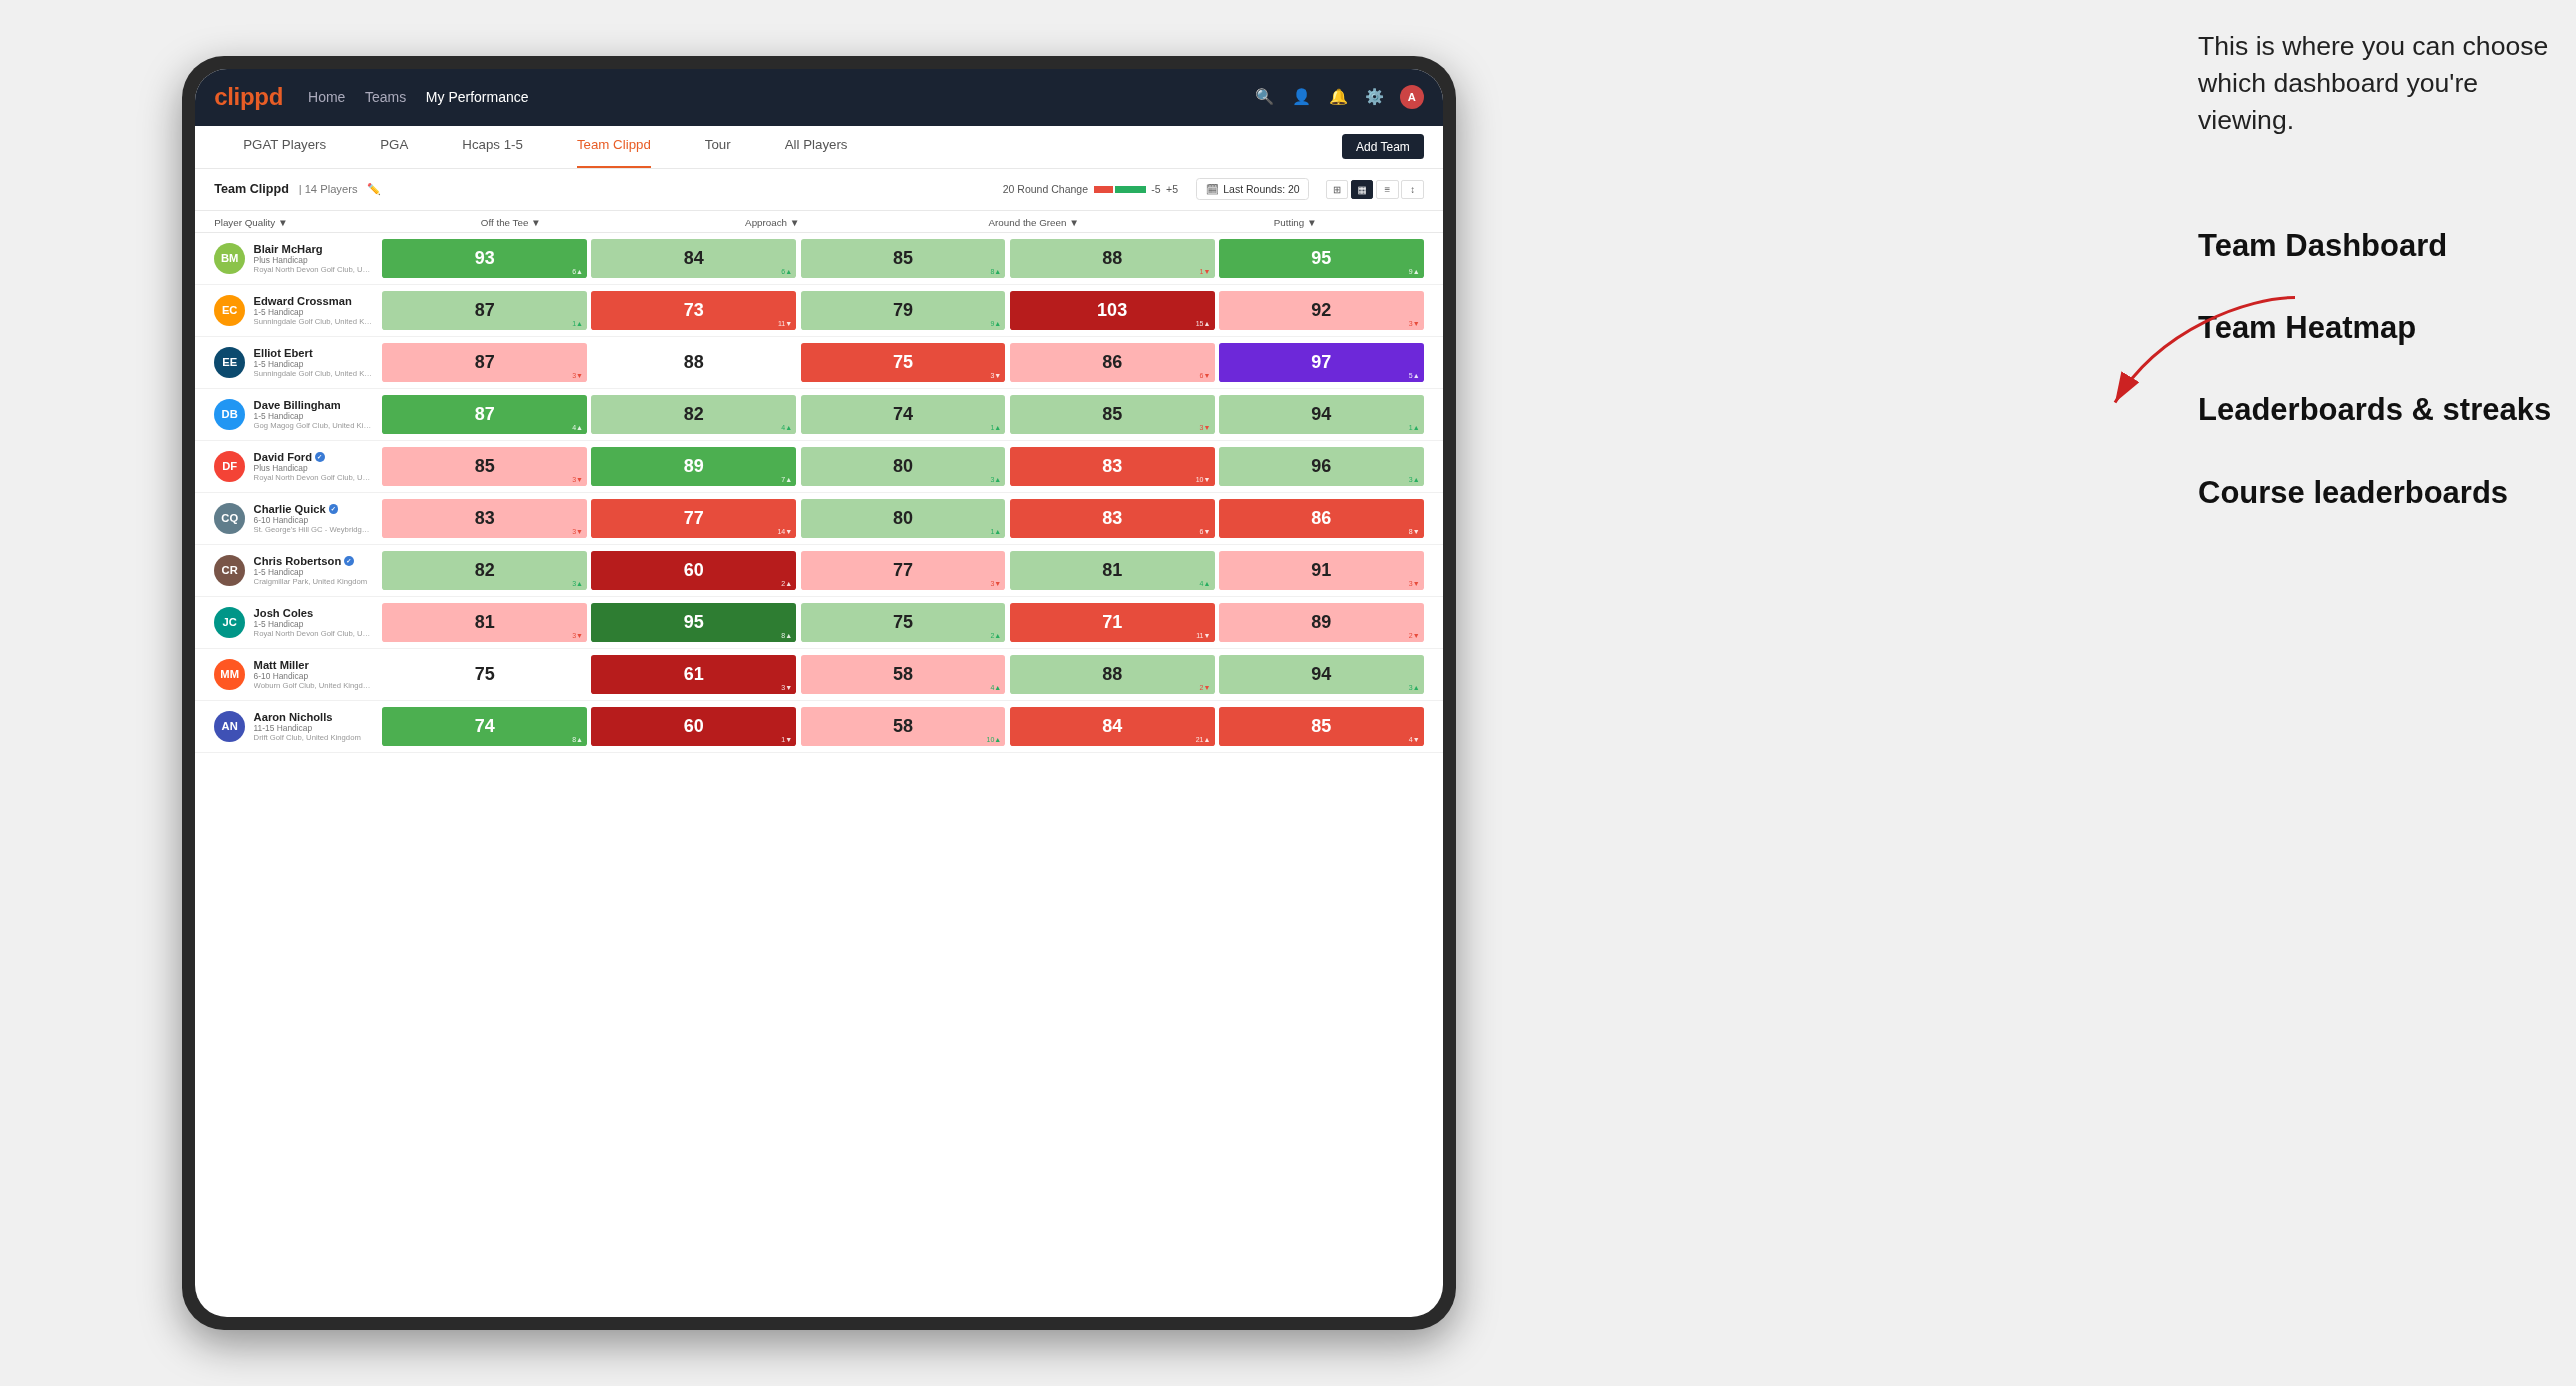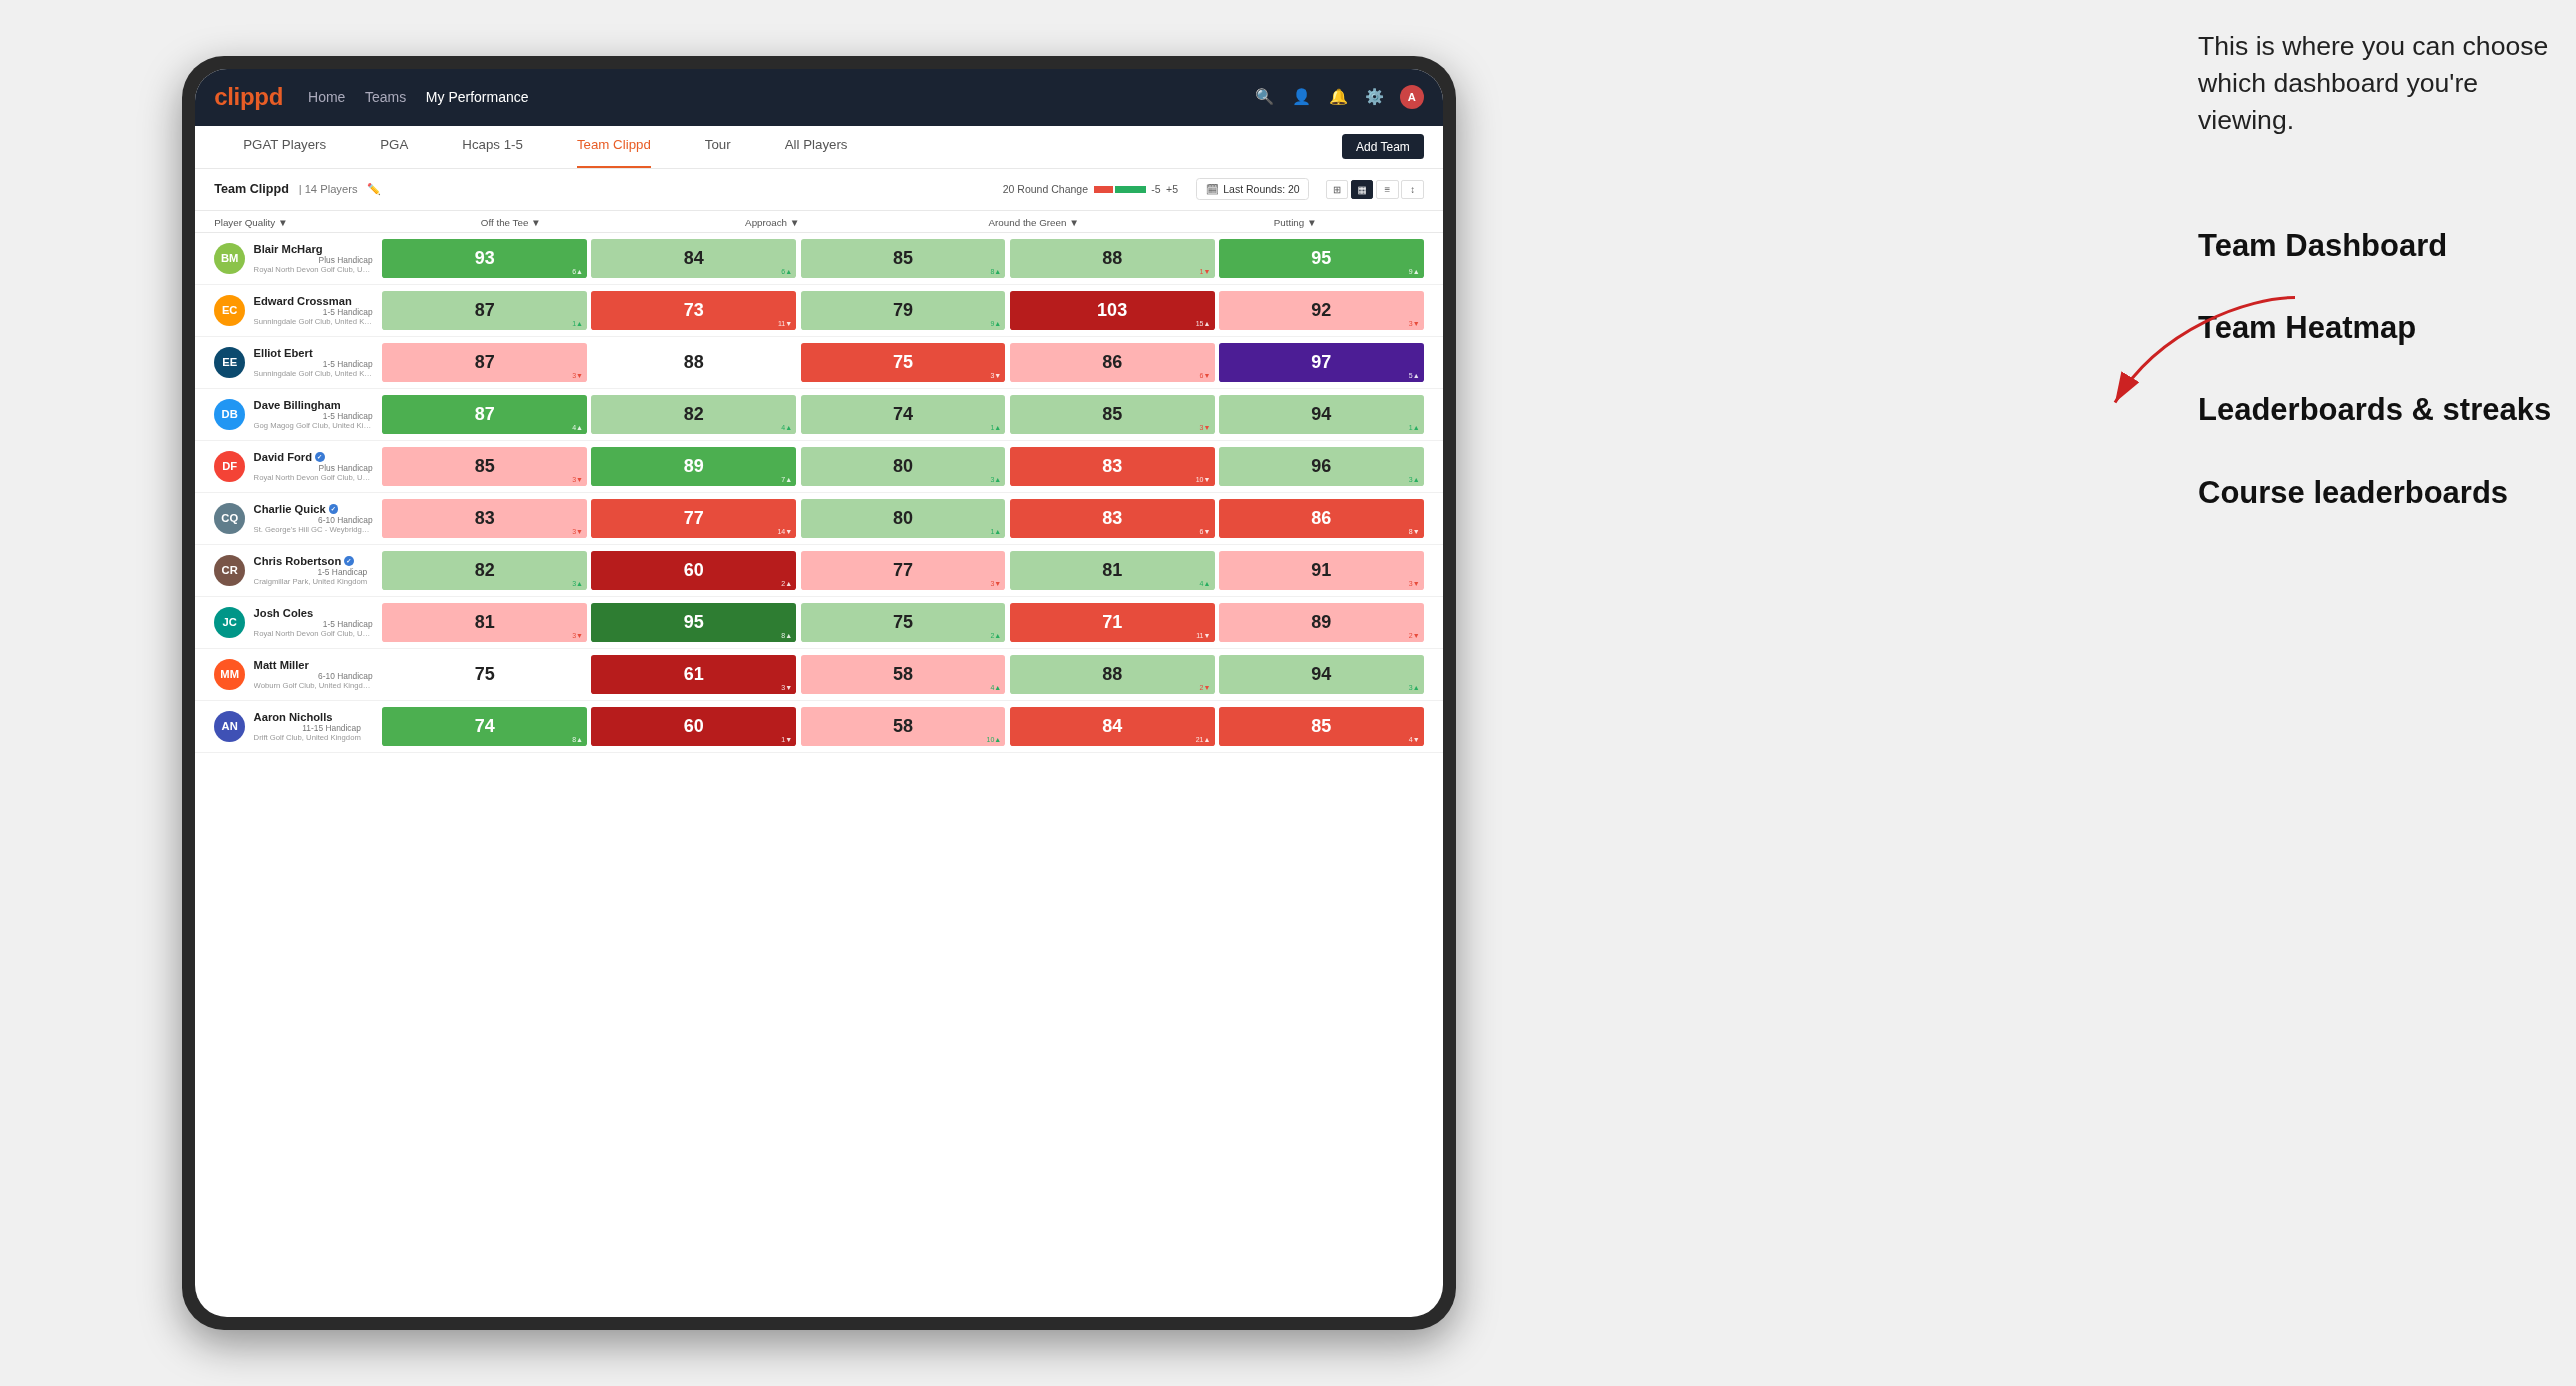--- a/index.html
+++ b/index.html
@@ -276,21 +276,20 @@
       font-weight: 500;
     }
 
     
     .player-row {
       display: flex;
       align-items: center;
       padding: 4.2px 19.6px;
       border-bottom: 0.7px solid #f0f0f0;
       min-height: 52px;
-      text-align: right;
     }
     .player-info {
       width: 168px;
       flex-shrink: 0;
       display: flex;
       align-items: center;
       gap: 8.4px;
     }
     .avatar-circle {
       width: 31px;
@@ -539,21 +538,21 @@
 
     </div>
                 <div class="stat-cell" style="background:#e74c3c;">
       <span class="stat-main" style="color:#fff;">75</span>
       <span class="stat-change" style="color:rgba(255,255,255,0.85);position:absolute;right:4.2px;bottom:2.8px;font-size:7px;">3▼</span>
     </div>
                 <div class="stat-cell" style="background:#ffb3b3;">
       <span class="stat-main" style="color:#222;">86</span>
       <span class="stat-change" style="color:#e74c3c;position:absolute;right:4.2px;bottom:2.8px;font-size:7px;">6▼</span>
     </div>
-                <div class="stat-cell" style="background:#4c1d95;">
+                <div class="stat-cell" style="background:#6d28d9;">
       <span class="stat-main" style="color:#fff;">97</span>
       <span class="stat-change" style="color:rgba(255,255,255,0.85);position:absolute;right:4.2px;bottom:2.8px;font-size:7px;">5▲</span>
     </div>
               </div>
   </div>
             <div class="player-row">
     <div class="player-info">
       <div class="avatar-circle" style="background:#2196F3;color:#fff;">DB</div>
       <div class="player-text">
         <div class="player-name">

